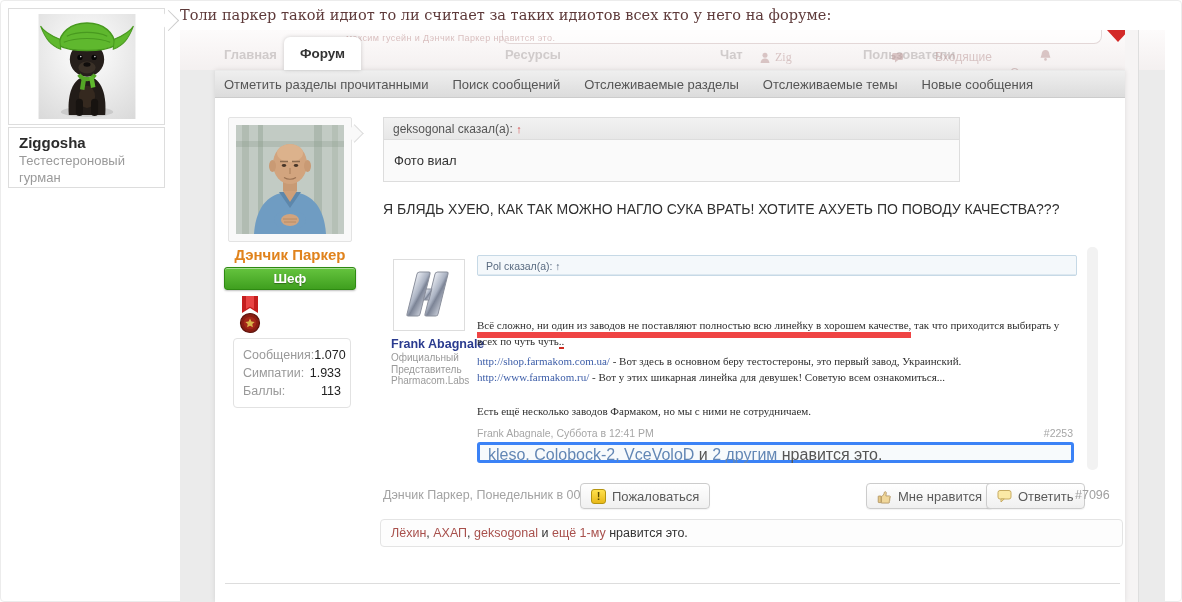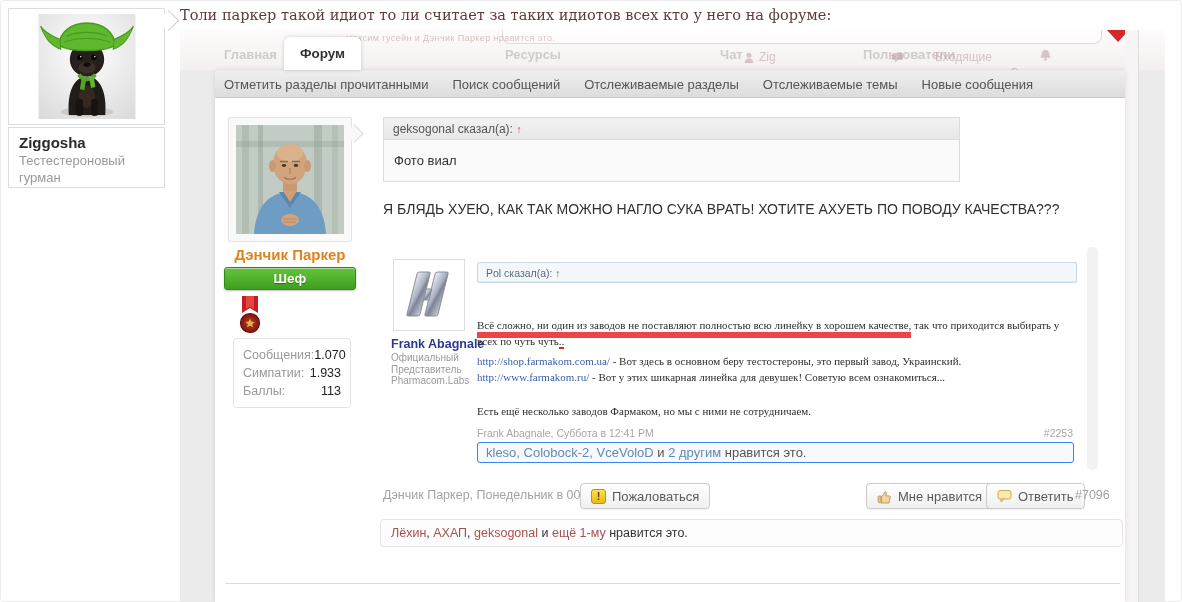--- a/index.html
+++ b/index.html
@@ -52,31 +52,31 @@
   .q1-arrow { color:#d54d4d; font-size:11px; cursor:pointer; }
   .q1-body { background:#fafafa; border:1px solid #ddd; padding:13px 10px; font-size:13px; color:#333; }
 
   .message { left:168px; top:131px; width:690px; font-size:14px; color:#303030; }
 
   
   .attach { left:168px; top:177px; width:700px; height:223px; background:#fff; }
   .logo-box { left:10px; top:12px; width:72px; height:72px; border:1px solid #ddd; background:#fff; display:flex; align-items:center; justify-content:center; }
   .fa-name { left:8px; top:90px; font-size:12.5px; font-weight:bold; color:#2a3b8f; cursor:pointer; }
   .fa-role { left:8px; top:105px; font-size:10px; color:#9a9a9a; line-height:11.5px; }
-  .quote2 { left:94px; top:15px; width:600px; background:#f4f8fb; border:1px solid #c6d9e6; border-radius:2px; }
+  .quote2 { left:94px; top:8px; width:600px; background:#f4f8fb; border:1px solid #c6d9e6; border-radius:2px; }
   .q2-head { padding:4px 8px 2px; font-size:10.5px; color:#5a6b80; border-bottom:1px solid #dde8f0; }
   .q2-body { padding:3px 8px 6px; font-family:"Liberation Serif", serif; font-style:italic; font-size:11px; color:#3f4a5e; line-height:1.35; }
   .reply { left:94px; top:71px; width:604px; font-family:"Liberation Serif", serif; font-size:11px; color:#2e2e2e; line-height:1.45; }
   .red-underline { border-bottom:6px solid #ef4444; padding-bottom:1px; }
   .red-tail { border-bottom:2px solid #cf2b20; }
   .a-links { left:94px; top:107px; width:604px; font-family:"Liberation Serif", serif; font-size:11px; line-height:1.42; color:#2e2e2e; }
   .a-links .url { color:#3c5da8; cursor:pointer; }
   .a-note { left:94px; top:158px; width:604px; font-family:"Liberation Serif", serif; font-size:11px; color:#2e2e2e; }
   .a-foot { left:94px; top:180px; width:596px; display:flex; justify-content:space-between; font-size:10.5px; color:#a6a6a6; }
-  .a-likes { left:94px; top:195px; width:597px; height:21px; background:#f7fafc; border:1px solid #3b82f6; border-radius:3px; padding:0 8px; line-height:19px; font-size:13px; color:#555; white-space:nowrap; }
+  .a-likes { left:94px; top:195px; width:597px; height:21px; background:#f7fafc; border:3px solid #3b82f6; border-radius:3px; padding:0 8px; line-height:19px; font-size:16px; color:#555; white-space:nowrap; }
   .a-likes .lnk { color:#6387b5; cursor:pointer; }
   .scroll-strip { left:872px; top:177px; width:11px; height:223px; background:#f2f2f2; border-radius:5px; }
 
   
   .byline { left:168px; top:418px; font-size:12.5px; color:#a3a3a3; }
   .btn { height:26px; display:flex; align-items:center; gap:6px; padding:0 10px; background:linear-gradient(#ffffff,#f0f0f0); border:1px solid #ccc; border-radius:4px; font-size:13px; color:#5a5a5a; cursor:pointer; box-shadow:0 1px 1px rgba(0,0,0,.05); }
   .btn-report { left:365px; top:413px; }
   .btn-like { left:651px; top:413px; }
   .btn-reply { left:771px; top:413px; }
   .report-ico { width:15px; height:15px; background:linear-gradient(#ffe14d,#e8b818); border:1px solid #b5950f; border-radius:3px; font-size:11px; font-weight:bold; color:#5a4a00; text-align:center; line-height:13px; }
@@ -136,21 +136,21 @@
   <div class="abs ghost-box"></div>
   <div class="abs ghost-likes">максим гусейн и Дэнчик Паркер нравится это.</div>
   <div class="abs red-flag"></div>
 
   <div class="abs ghost-tab" style="left:44px;">Главная</div>
   <div class="abs tab-active">Форум</div>
   <div class="abs ghost-tab" style="left:325px;">Ресурсы</div>
   <div class="abs ghost-tab" style="left:540px;">Чат</div>
   <div class="abs ghost-tab" style="left:683px;">Пользователи</div>
 
-  <div class="abs ghost-acct" style="left:564px;">
+  <div class="abs ghost-acct" style="left:580px;font-family:Liberation Serif, serif;">
     <svg width="10" height="11" viewBox="0 0 10 11">
         <g fill="rgba(186,148,148,.5)">
           <circle cx="5" cy="3.2" r="2.5"></circle>
           <path d="M.5 11 C1 7.5 3 6.4 5 6.4 C7 6.4 9 7.5 9.5 11 Z"></path>
         </g>
       </svg>
     <span>Zig</span>
   </div>
   <div class="abs ghost-acct" style="left:712px;gap:32px;">
     <svg width="11" height="11" viewBox="0 0 11 11">

